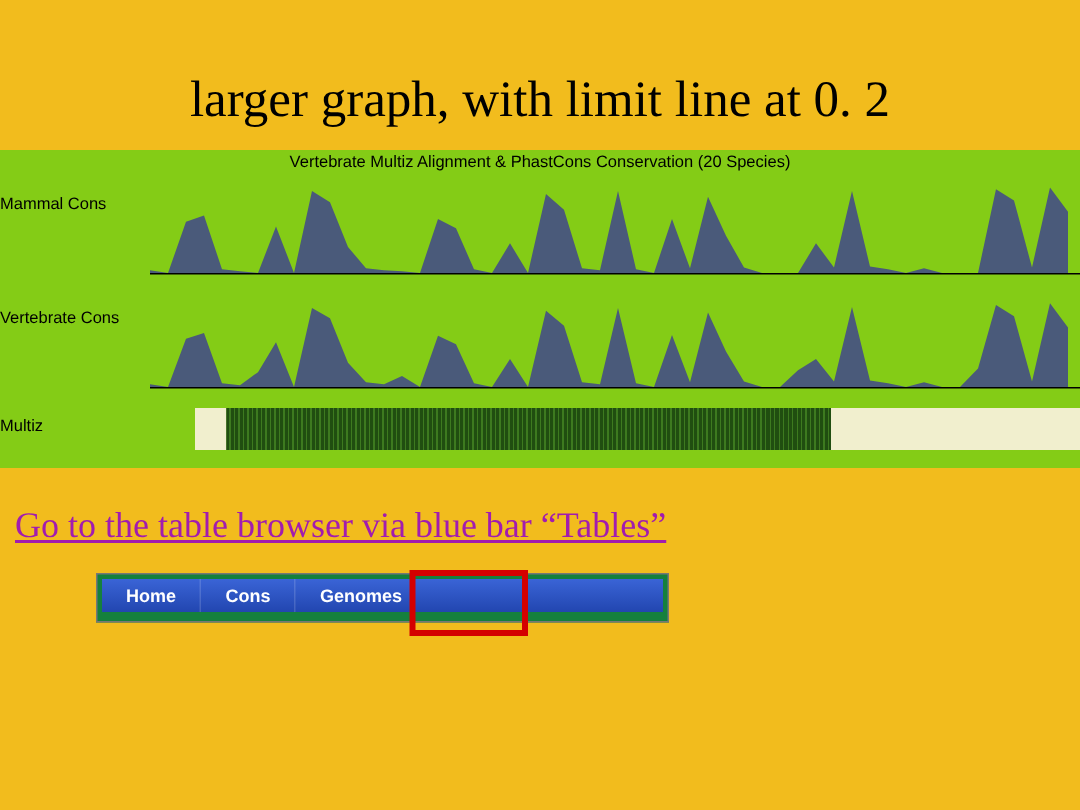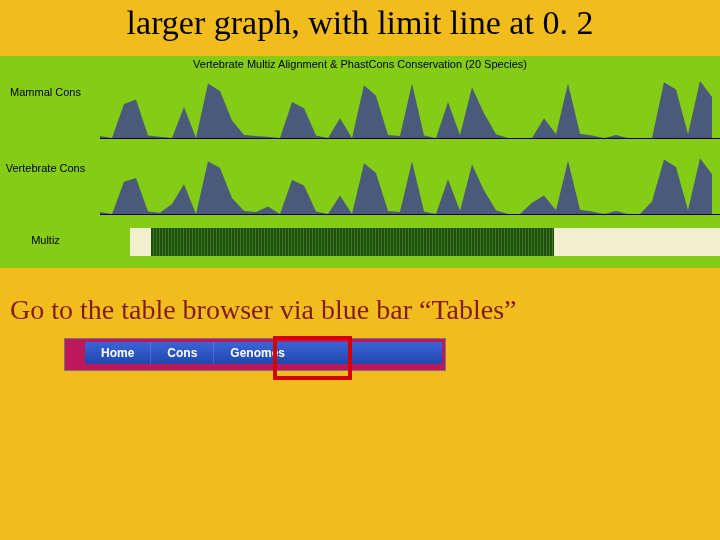--- a/index.html
+++ b/index.html
@@ -8,20 +8,21 @@
     width: 720px;
     height: 540px;
     background: #f2bc1d;
     font-family: "Times New Roman", Times, serif;
     overflow: hidden;
   }
   .slide {
     position: relative;
     width: 720px;
     height: 480px;
+    margin-top: 44px;
   }
   .title {
     position: absolute;
     top: 4px;
     left: 0;
     right: 0;
     text-align: center;
     font-size: 34px;
     color: #000;
   }
@@ -44,21 +45,21 @@
     font-size: 11px;
     color: #000;
   }
   .label-col {
     position: absolute;
     left: 0;
     width: 95px;
     font-family: Arial, Helvetica, sans-serif;
     font-size: 11px;
     color: #000;
-    text-align: center;
+    text-align: left;
     padding-right: 4px;
     box-sizing: border-box;
   }
   .label-mammal { top: 30px; }
   .label-vert   { top: 106px; }
   .label-rhesus { top: 178px; }
   .track {
     position: absolute;
     left: 100px;
     right: 0;
@@ -100,34 +101,35 @@
       to right,
       #204e10 0 2px,
       #3d7a1f 2px 3px
     );
   }
   
   .instr {
     position: absolute;
     left: 10px;
     top: 294px;
-    font-size: 28px;
-    color: #7f1d1d;
+    font-size: 24px;
+    color: #a21caf;
+    text-decoration: underline;
   }
   
   .navwrap {
     position: absolute;
     left: 64px;
     top: 338px;
     width: 382px;
   }
   .nav-border {
     border: 1px solid #777;
-    background: #be185d;
-    padding: 3px 3px 6px 20px;
+    background: #15803d;
+    padding: 3px 3px 6px 3px;
   }
   .bluebar {
     display: flex;
     align-items: stretch;
     height: 22px;
     background: linear-gradient(#3a64d6, #2246b0);
     font-family: Arial, Helvetica, sans-serif;
     font-size: 12px;
     font-weight: bold;
     color: #fff;

